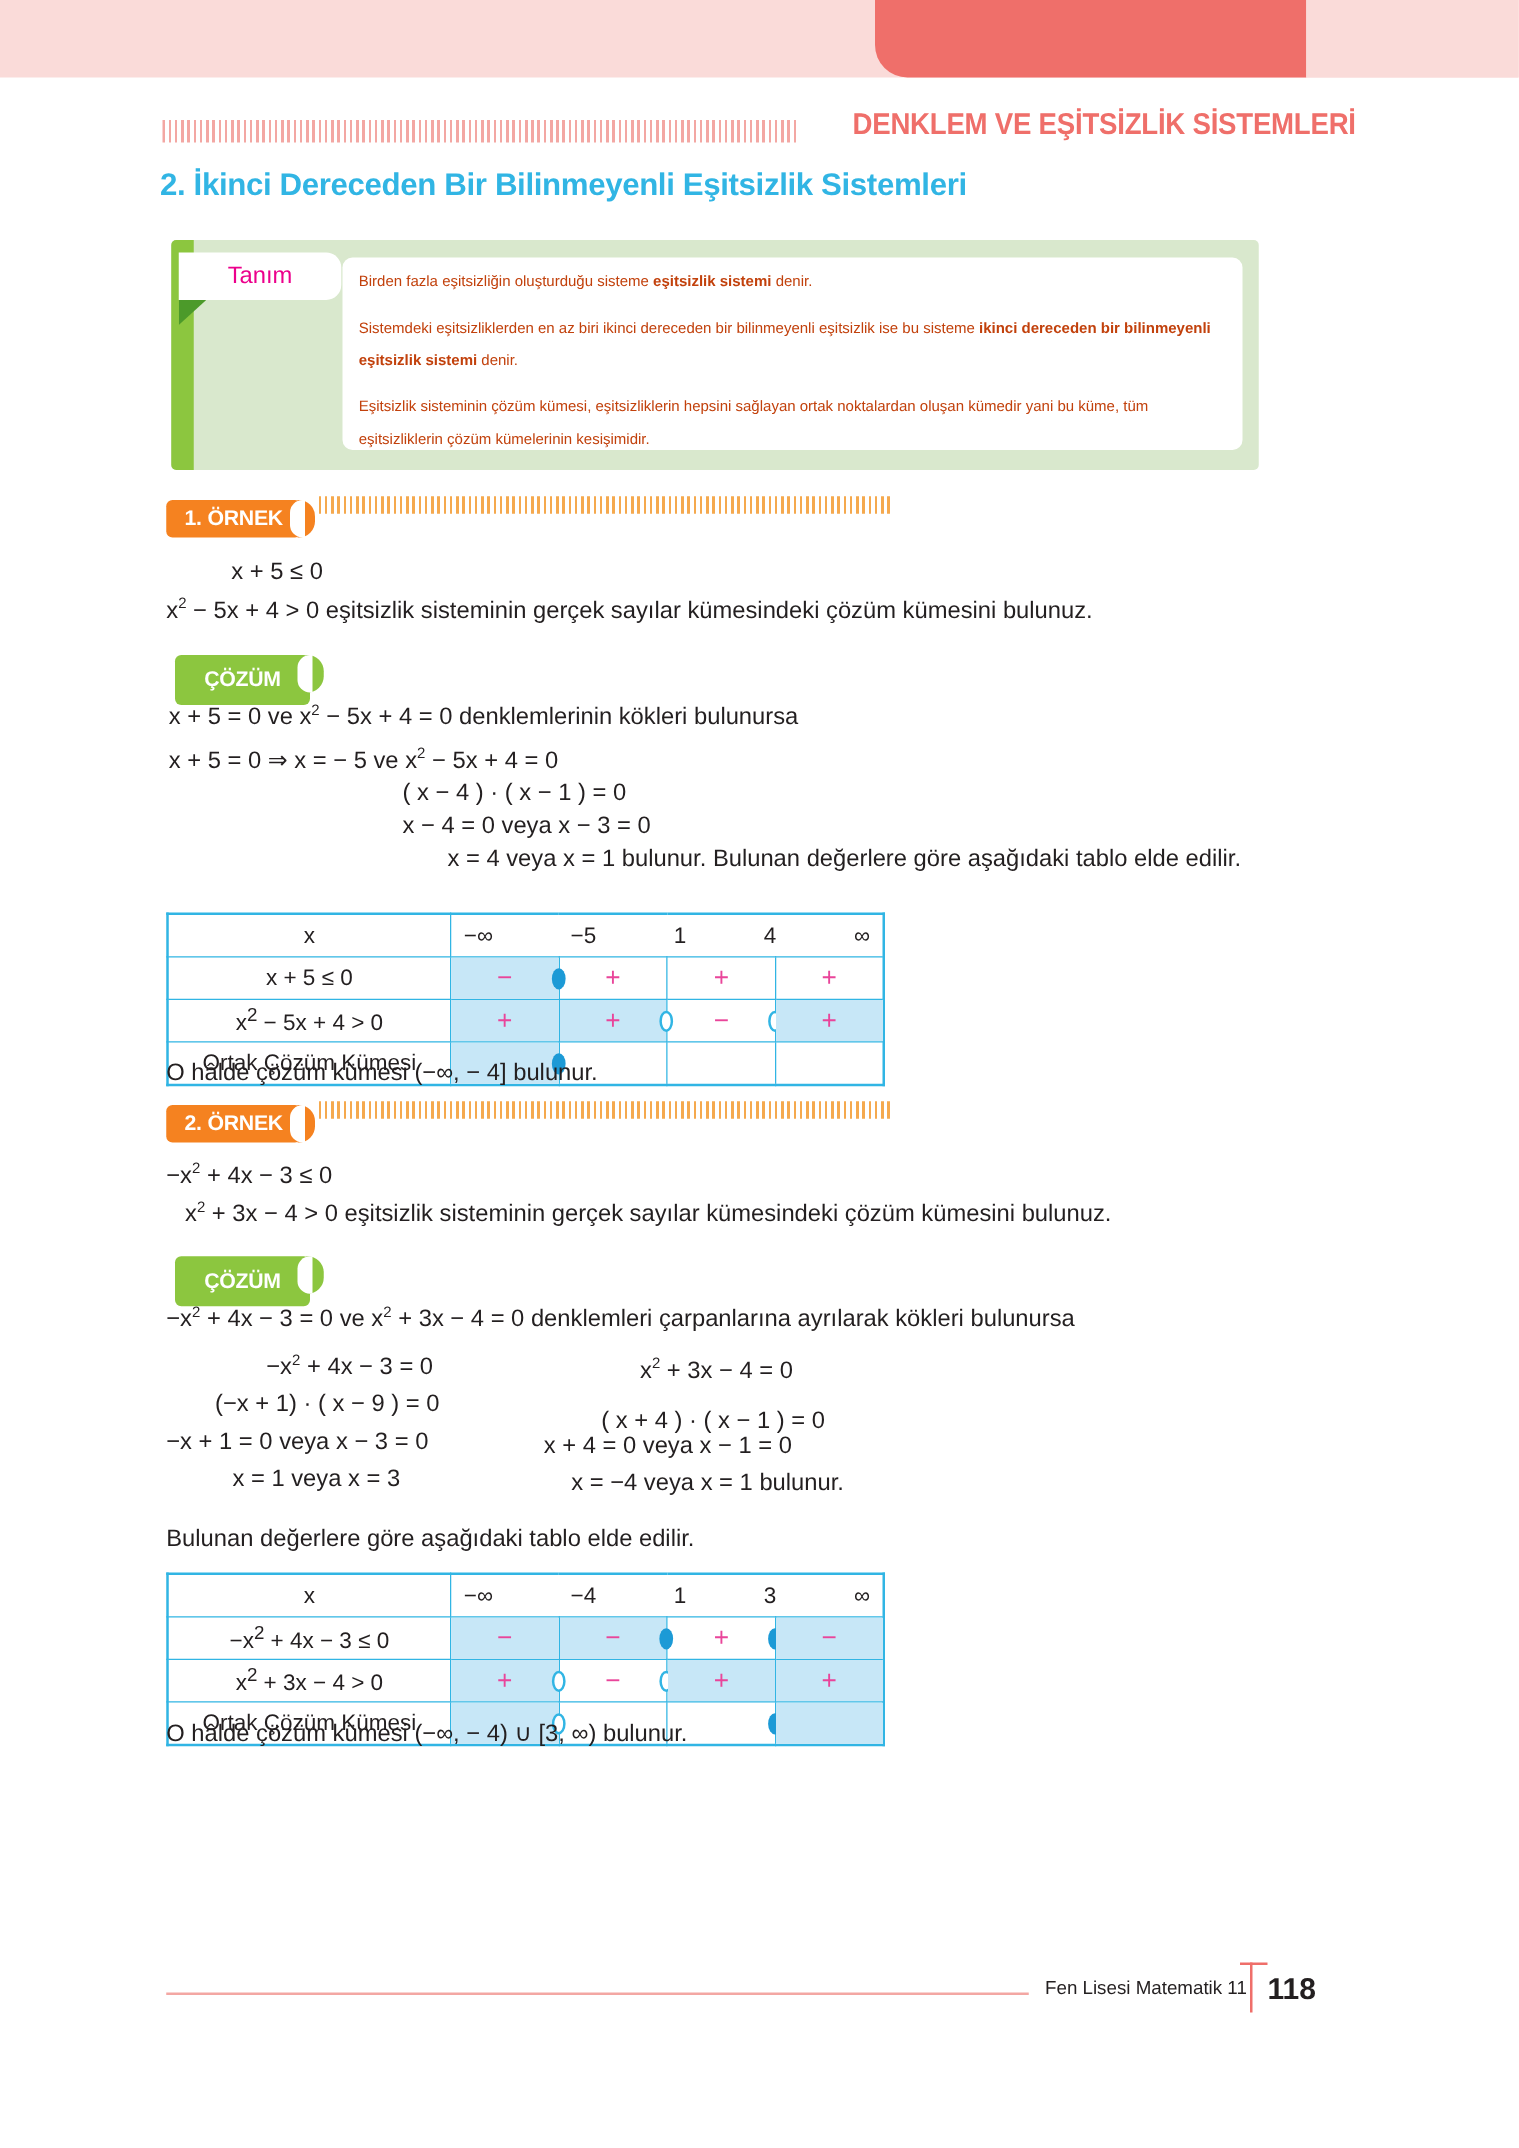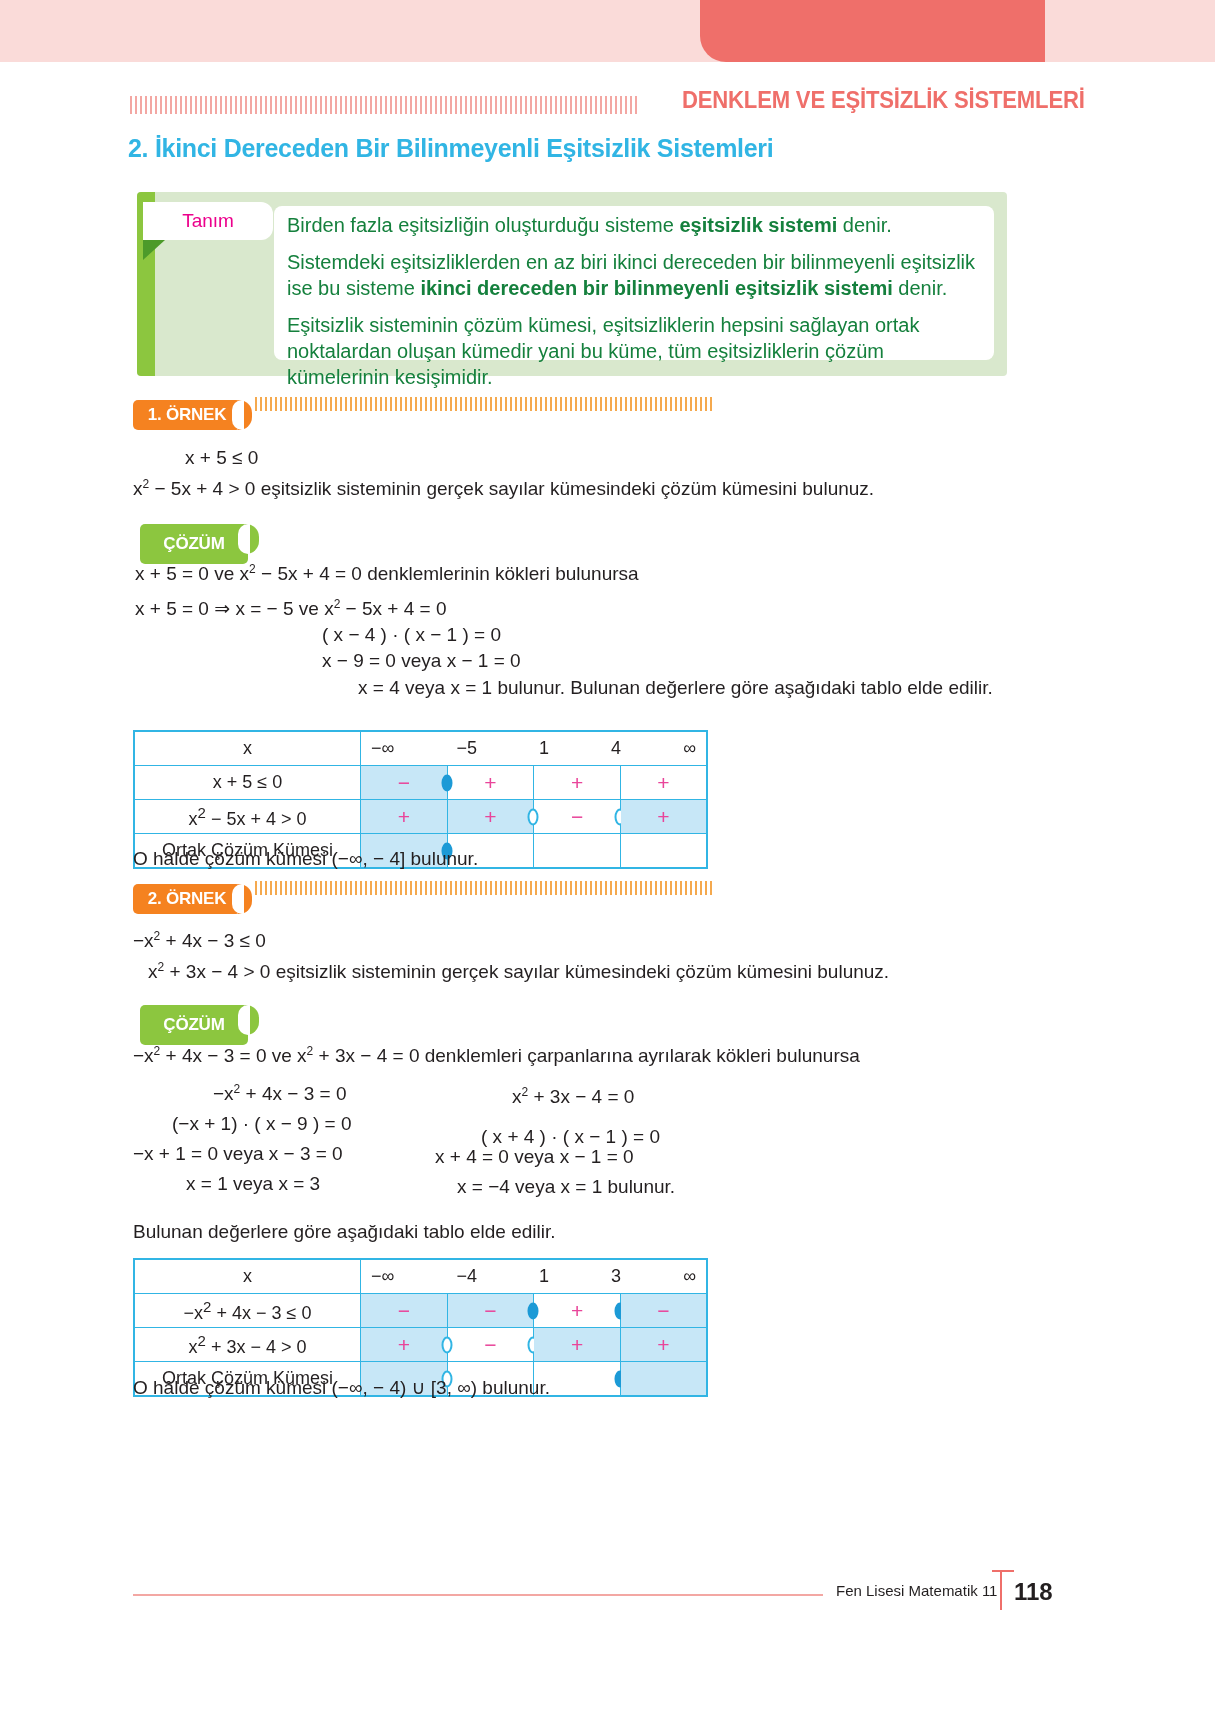--- a/index.html
+++ b/index.html
@@ -75,21 +75,21 @@
     z-index:3;
   }
   .tanim-notch{
     position:absolute;left:6px;top:48px;width:22px;height:20px;
     background:#4c9a2a;
     clip-path:polygon(0 0,100% 0,0 100%);
     z-index:2;
   }
   .tanim-text{
     position:absolute;left:150px;top:20px;width:700px;
-    font-size:20px;line-height:26px;color:#15803d;
+    font-size:12px;line-height:26px;color:#c2410c;
   }
   .tanim-text p{margin:0 0 11px 0;}
   .tanim-text b{font-weight:bold;}
 
   
   .ornek-row{position:absolute;left:133px;width:880px;height:32px;}
   .ornek-tag{
     position:absolute;left:0;top:0;height:30px;width:108px;
     background:#f58220;border-radius:5px;
     display:flex;align-items:center;justify-content:center;
@@ -228,21 +228,21 @@
 
 <div class="mtext" style="left:185px;top:444px;">x + 5 ≤ 0</div>
 <div class="mtext" style="left:133px;top:475px;">x<sup>2</sup> − 5x + 4 &gt; 0 eşitsizlik sisteminin gerçek sayılar kümesindeki çözüm kümesini bulunuz.</div>
 
 <div class="cozum-tag" style="left:140px;top:524px;">ÇÖZÜM</div>
 <div class="cozum-curl" style="left:238px;top:524px;"></div>
 
 <div class="mtext" style="left:135px;top:560px;">x + 5 = 0 ve x<sup>2</sup> − 5x + 4 = 0 denklemlerinin kökleri bulunursa</div>
 <div class="mtext" style="left:135px;top:595px;">x + 5 = 0 ⇒ x = − 5 ve  x<sup>2</sup> − 5x + 4 = 0</div>
 <div class="mtext" style="left:322px;top:621px;">( x − 4 ) · ( x − 1 ) = 0</div>
-<div class="mtext" style="left:322px;top:647px;">x − 9 = 0  veya  x − 1 = 0</div>
+<div class="mtext" style="left:322px;top:647px;">x − 4 = 0  veya  x − 3 = 0</div>
 <div class="mtext" style="left:358px;top:674px;">x = 4 veya x = 1  bulunur. Bulunan değerlere göre aşağıdaki tablo elde edilir.</div>
 
 <table class="signtable" id="table1" style="left:133px;top:730px;width:575px;">
   <tbody>
     <tr>
       <td class="label-cell">x</td>
       <td colspan="4">
         <div class="hdr-axis">
           <span>−∞</span>
           <span>−5</span>

